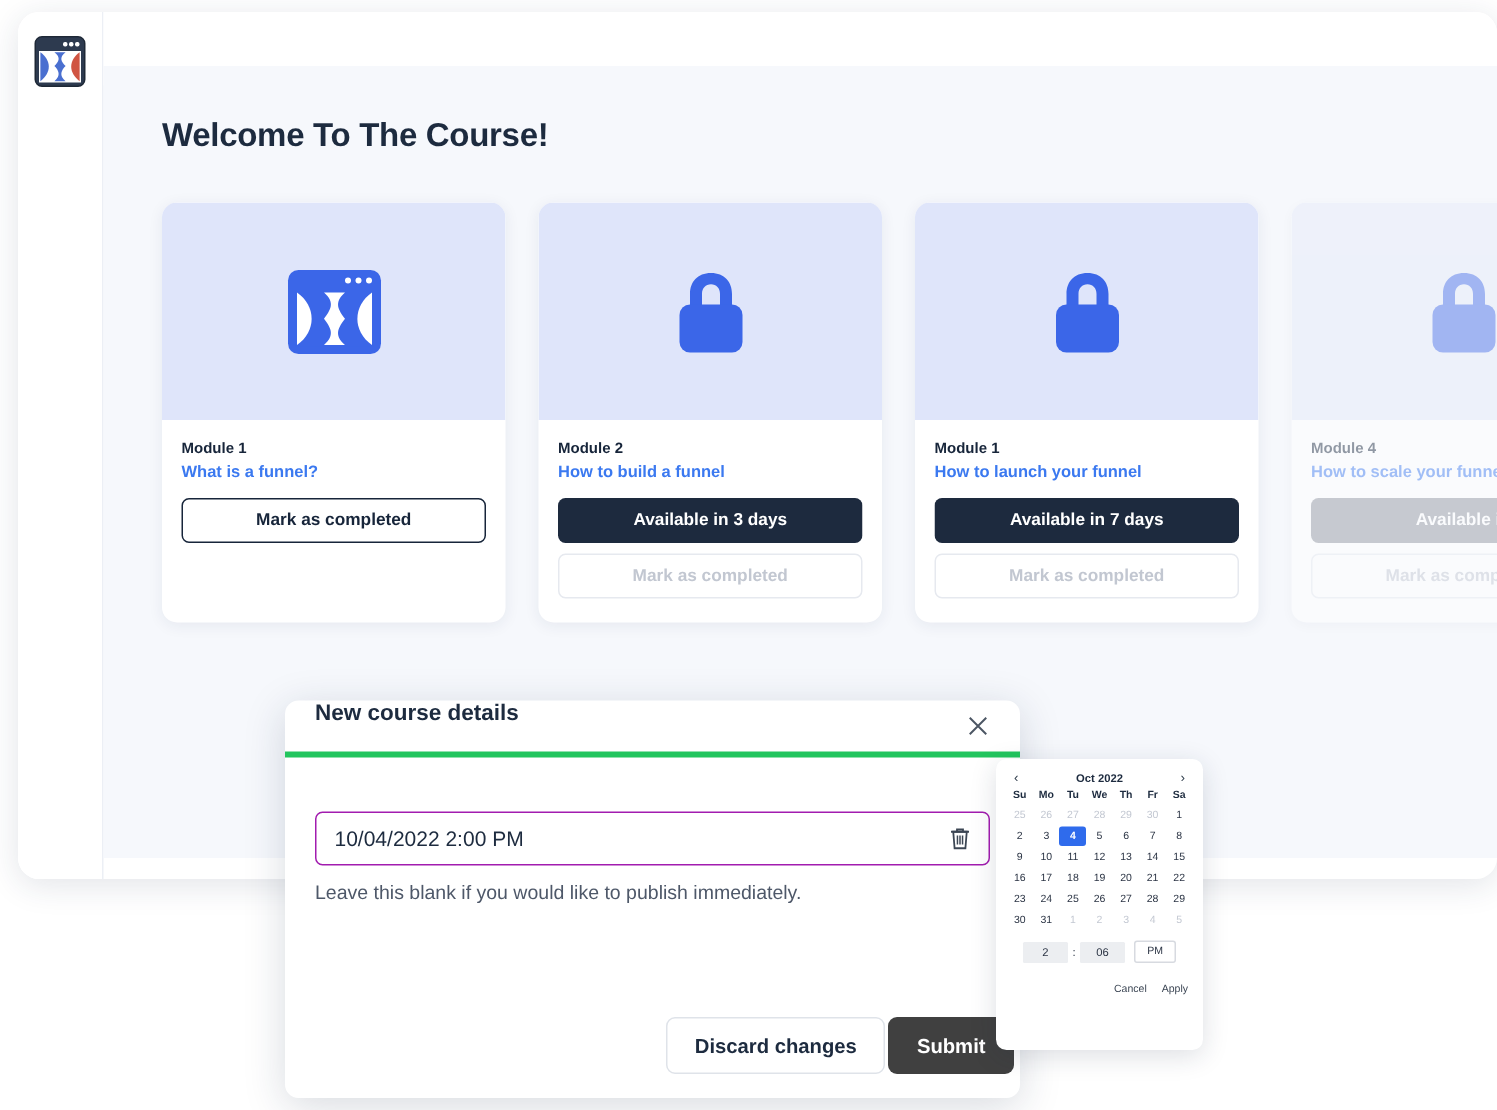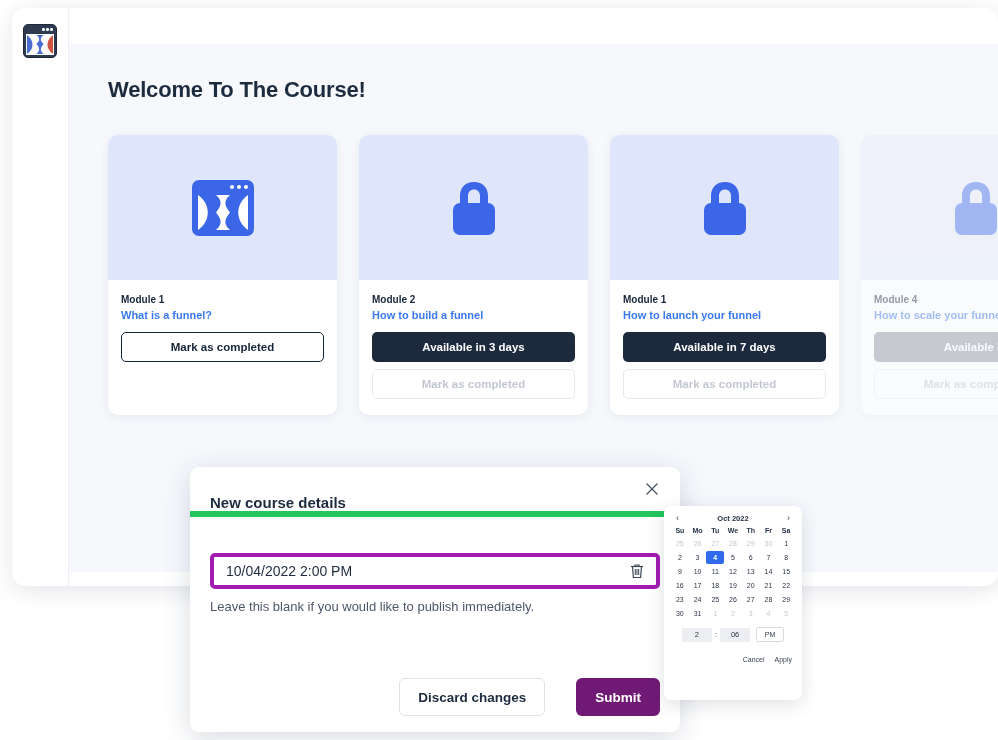--- a/index.html
+++ b/index.html
@@ -207,24 +207,24 @@
     top: 467px;
     width: 490px;
     height: 265px;
     background: #ffffff;
     border-radius: 9px;
     box-shadow: 0 6px 28px rgba(25,40,70,0.17);
     z-index: 20;
   }
   .modal-header {
     position: relative;
-    height: 50px;
-    border-bottom: 6px solid #22c55e;
-    display: flex;
-    align-items: flex-end;
+    height: 38px;
+    border-bottom: 4px solid #22c55e;
+    display: flex;
+    align-items: flex-start;
     padding: 0 20px;
   }
   .modal-title {
     font-size: 15px;
     font-weight: bold;
     color: #1d2b3f;
   }
   .modal-close {
     position: absolute;
     right: 18px;
@@ -239,21 +239,21 @@
 
   .field-label {
     font-size: 13.5px;
     font-weight: bold;
     color: #1d2b3f;
     margin-bottom: 8px;
   }
   .field-wrap {
     position: relative;
     height: 36px;
-    border: 4px solid #a21caf;
+    border: 1px solid #a21caf;
     border-radius: 5px;
     background: #ffffff;
     display: flex;
     align-items: center;
     padding: 0 12px;
   }
   .field-value {
     font-size: 14px;
     color: #1d2b3f;
   }
@@ -267,40 +267,40 @@
     color: #3c4654;
   }
   .field-help {
     margin-top: 10px;
     font-size: 13px;
     color: #4e5869;
   }
 
   .modal-footer {
     position: absolute;
-    right: 20px;
+    right: 4px;
     bottom: 16px;
     display: flex;
-    gap: 31px;
+    gap: 2px;
     align-items: center;
   }
   .btn-footer {
     height: 38px;
     padding: 0 18px;
     border-radius: 6px;
     font-size: 13.5px;
     font-weight: bold;
     cursor: pointer;
     border: 1px solid transparent;
     display: flex;
     align-items: center;
     justify-content: center;
   }
   .btn-discard { background: #ffffff; color: #1d2b3f; border: 1px solid #dfe3e9; }
-  .btn-submit  { background: #701a75; color: #ffffff; }
+  .btn-submit  { background: #404040; color: #ffffff; }
 
   
   .datepicker {
     position: absolute;
     left: 664px;
     top: 506px;
     width: 138px;
     height: 194px;
     background: #ffffff;
     border-radius: 7px;

